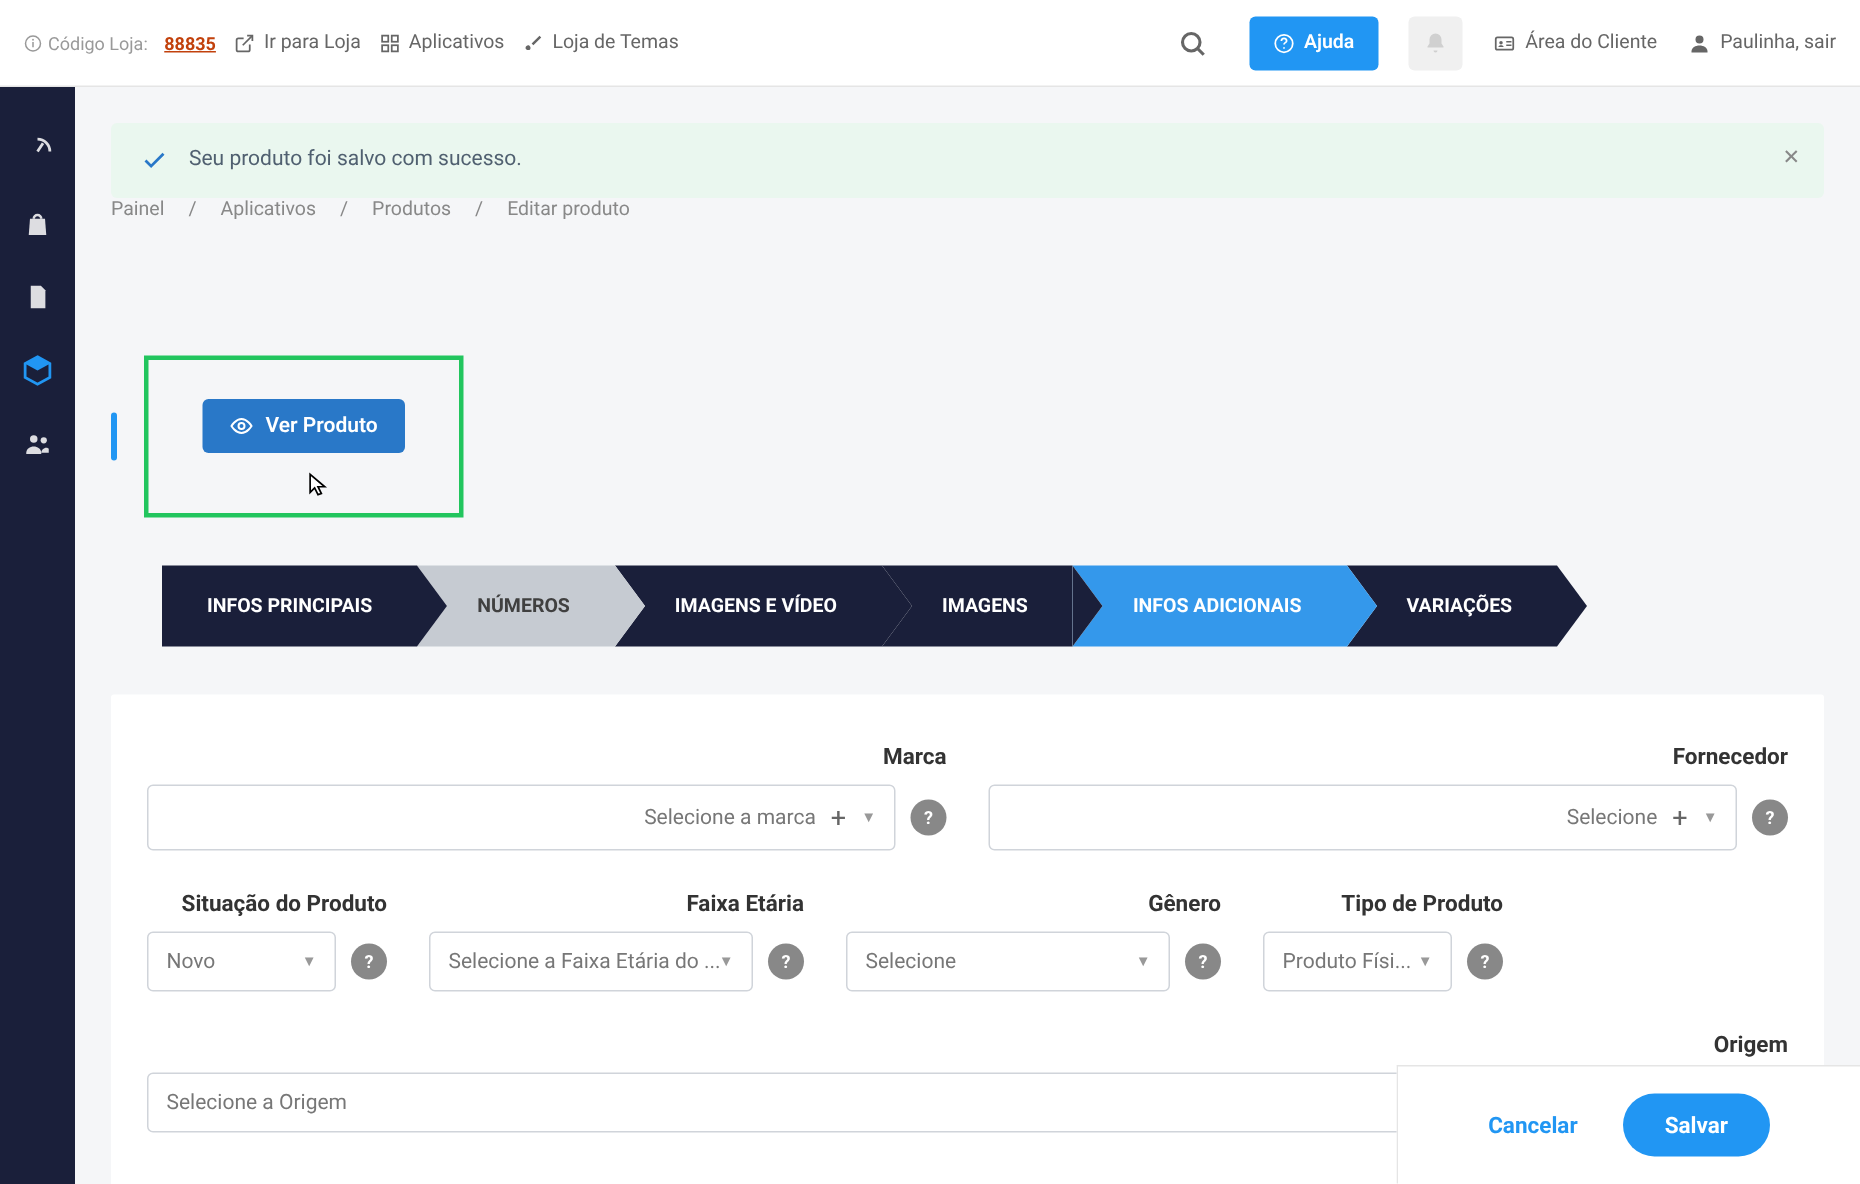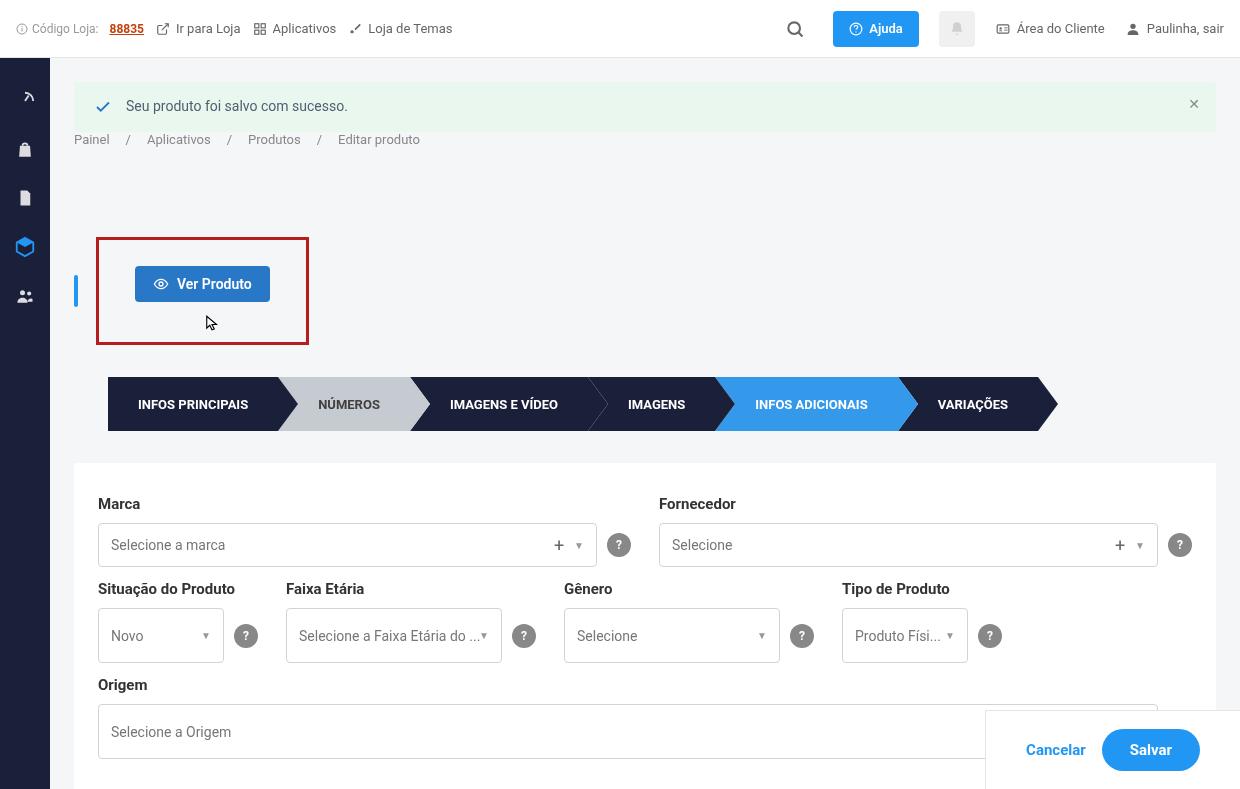--- a/index.html
+++ b/index.html
@@ -26,50 +26,50 @@
 .alert-success .check { color: #2e7d32; margin-right: 14px; }
 .alert-close { position: absolute; right: 16px; top: 14px; color: #888; cursor: pointer; font-size: 14px; }
 
 .breadcrumb { color: #888; font-size: 13px; display: flex; gap: 16px; }
 .breadcrumb a { color: #888; cursor: pointer; }
 
 .page-title-row { margin-top: 90px; display: flex; align-items: center; gap: 18px; }
 .title-bar { width: 4px; height: 32px; background: #2196f3; border-radius: 2px; }
 .page-title { font-size: 28px; font-weight: 400; color: #aab0b8; }
 
-.highlight-box { border: 3px solid #b91c1c; padding: 26px 36px 40px 36px; position: relative; }
+.highlight-box { border: 3px solid #22c55e; padding: 26px 36px 40px 36px; position: relative; }
 .btn-view { background: #2978c8; color: #fff; padding: 10px 18px; border-radius: 4px; font-size: 14px; font-weight: 600; display: inline-flex; align-items: center; gap: 8px; cursor: pointer; }
 .cursor-img { position: absolute; bottom: 8px; left: 104px; font-size: 18px; color: #000; pointer-events: none; }
 
 .steps { display: flex; margin-top: 32px; margin-left: 34px; }
 .step { position: relative; height: 54px; display: flex; align-items: center; padding: 0 30px 0 40px; color: #fff; font-size: 13px; font-weight: 700; cursor: pointer; background: #1a1f3a; }
 .step:first-child { padding-left: 30px; }
 .step::after { content: ''; position: absolute; right: -20px; top: 0; width: 0; height: 0; border-top: 27px solid transparent; border-bottom: 27px solid transparent; border-left: 20px solid #1a1f3a; z-index: 2; }
 .step::before { content: ''; position: absolute; left: 0; top: 0; width: 0; height: 0; border-top: 27px solid transparent; border-bottom: 27px solid transparent; border-left: 20px solid #fff; z-index: 1; }
 .step:first-child::before { display: none; }
 .step-inactive { background: #c6cbd2; color: #404040; }
 .step-inactive::after { border-left-color: #c6cbd2; }
 .step-active { background: #3498eb; }
 .step-active::after { border-left-color: #3498eb; }
 
 .form-card { background: #fff; padding: 32px 24px 24px 24px; margin-top: 32px; border-radius: 2px; }
-.form-row { display: flex; gap: 28px; margin-bottom: 13px; flex-wrap: wrap; }
+.form-row { display: flex; gap: 28px; margin-bottom: 26px; flex-wrap: wrap; text-align: right; }
 .form-group { display: flex; flex-direction: column; }
 .form-group.flex1 { flex: 1; }
 .form-label { font-weight: 700; color: #333; font-size: 15px; margin-bottom: 10px; }
 .input-wrap { display: flex; align-items: center; gap: 10px; }
-.select { border: 1px solid #d0d4da; border-radius: 4px; height: 55px; display: flex; align-items: center; padding: 0 12px; color: #777; font-size: 14px; position: relative; background: #fff; cursor: pointer; flex: 1; }
+.select { border: 1px solid #d0d4da; border-radius: 4px; height: 40px; display: flex; align-items: center; padding: 0 12px; color: #777; font-size: 14px; position: relative; background: #fff; cursor: pointer; flex: 1; }
 .select .caret { position: absolute; right: 12px; color: #999; font-size: 10px; }
 .select-add { border: 1px solid #d0d4da; border-radius: 4px; height: 44px; display: flex; align-items: center; padding: 0 12px; color: #777; font-size: 14px; background: #fff; flex: 1; }
 .select-add .txt { flex: 1; }
 .select-add .plus { color: #666; margin: 0 10px; font-size: 18px; }
 .select-add .caret { color: #999; font-size: 10px; }
 .help-bubble { width: 24px; height: 24px; border-radius: 50%; background: #888; color: #fff; display: flex; align-items: center; justify-content: center; font-size: 12px; font-weight: 700; cursor: pointer; flex-shrink: 0; }
 
-.sticky-footer { position: fixed; bottom: 0; right: 0; background: #fff; padding: 18px 40px; border-top: 1px solid #e5e5e5; border-left: 1px solid #e5e5e5; display: flex; align-items: center; gap: 16px; }
+.sticky-footer { position: fixed; bottom: 0; right: 0; background: #fff; padding: 18px 60px; border-top: 1px solid #e5e5e5; border-left: 1px solid #e5e5e5; display: flex; align-items: center; gap: 30px; }
 .btn-cancel { color: #2196f3; font-weight: 700; font-size: 15px; cursor: pointer; }
 .btn-save { background: #2196f3; color: #fff; padding: 12px 28px; border-radius: 22px; font-weight: 700; font-size: 15px; cursor: pointer; }
 
 svg { display: block; }
 </style>
 </head>
 <body>
 
 <div class="topbar">
   <div class="topbar-left">

